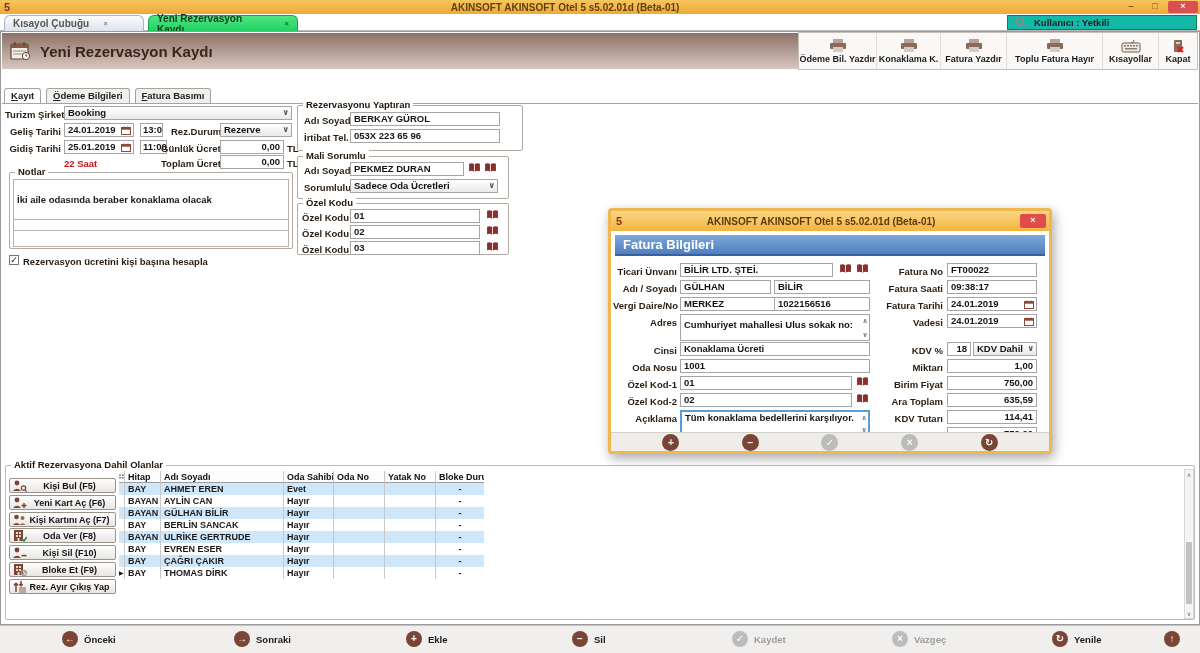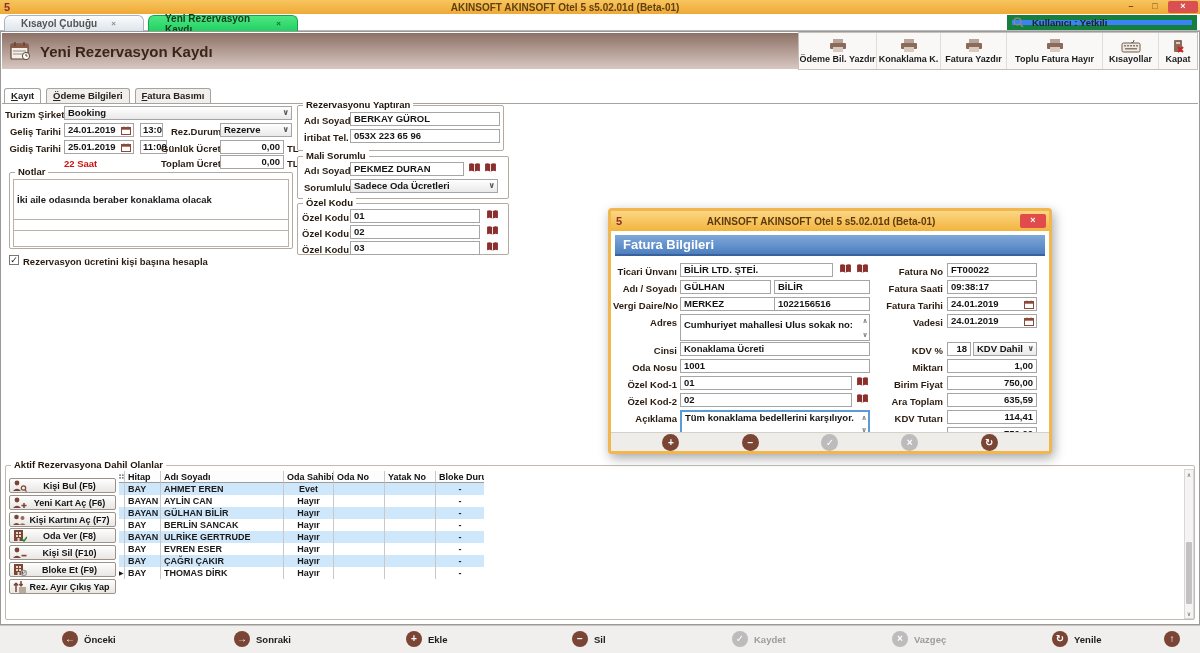--- a/index.html
+++ b/index.html
@@ -6,26 +6,26 @@
   html,body{width:1200px;height:653px}
   body{font-family:"Liberation Sans","DejaVu Sans",sans-serif;position:relative;background:#fff;overflow:hidden;font-size:10px;color:#1a1a1a}
   
   .titlebar{position:absolute;left:0;top:0;width:1200px;height:14px;background:linear-gradient(#f7c55e,#efa937);display:flex;align-items:center;z-index:5}
   .titlebar .logo{font-weight:bold;color:#8a2f2b;font-size:11px;margin-left:4px;line-height:12px}
   .titlebar .ttl{flex:1;text-align:center;font-weight:bold;font-size:10px;color:#5f4110}
   .winbtn{width:22px;height:12px;text-align:center;line-height:11px;font-size:9px;font-weight:bold;color:#6b4a12;margin-right:2px;cursor:default}
   .winbtn.close{background:#da4f4f;color:#fff;border-radius:2px;width:30px}
   
   .tabstrip{position:absolute;left:0;top:14px;width:1200px;height:17px;background:#fff;border-bottom:1px solid #b9b9b9}
-  .tab{position:absolute;top:1px;height:16px;display:flex;align-items:center;padding:0 16px;font-weight:bold;border:1px solid #a9b4c0;border-bottom:none;border-radius:6px 6px 0 0;gap:14px}
+  .tab{position:absolute;top:1px;height:16px;display:flex;align-items:center;padding:0 8px;font-weight:bold;border:1px solid #a9b4c0;border-bottom:none;border-radius:6px 6px 0 0;gap:14px}
   .tab .x{font-size:8px;color:#8a8a8a}
   .tab.inactive{left:4px;width:140px;background:linear-gradient(#fbfcfd,#dde4ec);color:#555}
   .tab.active{left:148px;width:150px;background:linear-gradient(#4ee681,#22d163);border-color:#12a44a;color:#123c1f}
   .tab.active .x{color:#0e6e33}
-  .searchbox{position:absolute;right:3px;top:15px;width:190px;height:15px;background:#3b82f6;border:5px solid #15803d;display:flex;align-items:center;gap:8px;padding:0 1px}
+  .searchbox{position:absolute;right:3px;top:15px;width:190px;height:15px;background:#14b8a6;border:1px solid #15803d;display:flex;align-items:center;gap:8px;padding:0 7px}
   .searchbox .usr{font-weight:bold;font-size:9.5px;color:#222}
   
   .appframe{position:absolute;left:0;top:31px;width:1200px;height:594px;border:1px solid #9a9a9a;background:#fff}
   
   .headband{position:absolute;left:1px;top:1px;width:1196px;height:36px;background:linear-gradient(#8d7166,#d8c8c1);display:flex;align-items:center}
   .headband .htitle{font-size:15px;font-weight:bold;color:#3c241a;margin-left:8px}
   
   .toptools{position:absolute;left:797px;top:0px;width:400px;height:38px;background:#faf8f7;border:1px solid #c7c0ba;display:flex}
   .tool{height:100%;display:flex;flex-direction:column;align-items:center;justify-content:center;gap:1px;border-right:1px solid #e2dcd6;cursor:default}
   .tool .tlabel{font-size:9px;font-weight:bold;color:#1d1d1d;white-space:nowrap}
@@ -52,21 +52,21 @@
   .red{color:#cf1010}
   .scrgl{position:absolute;right:1px;font-size:7px;color:#888;line-height:7px}
   .sup::before{content:"∧"}.sdn::before{content:"∨"}
   
   .sbtn{position:absolute;left:8px;width:107px;height:15px;background:linear-gradient(#fefefe,#e9e6e3);border:1px solid #99938c;border-radius:2px;display:flex;align-items:center;cursor:pointer}
   .sbtn .sic{width:18px;display:flex;justify-content:center}
   .sbtn .sl{flex:1;text-align:center;font-size:9px;font-weight:bold;color:#121212;padding-right:4px;white-space:nowrap}
   .thead,.trow{position:absolute;left:118px;display:flex;height:12px}
   .tc{border-right:1px solid #c9c9c9;padding:0 3px;font-size:9px;font-weight:bold;overflow:hidden;white-space:nowrap;line-height:12px}
   .thead .tc{background:#fdfdfd;color:#101010;border-bottom:1px solid #9d9d9d}
-  .c0{width:6px;padding:0}.c1{width:36px}.c2{width:123px}.c3{width:50px;text-align:center}.c4{width:51px}.c5{width:51px}.c6{width:48px;text-align:center;border-right:none}
+  .c0{width:6px;padding:0}.c1{width:36px}.c2{width:123px}.c3{width:50px;text-align:left}.c4{width:51px}.c5{width:51px}.c6{width:48px;text-align:center;border-right:none}
   .trow.blue .tc{background:#cfe7fa}
   .trow.white .tc{background:#fff}
   .vsb{position:absolute;left:1183px;top:437px;width:10px;height:150px;background:#f4f4f4;border:1px solid #d8d8d8}
   .vsb .ar{position:absolute;left:0;width:8px;text-align:center;font-size:6px;color:#666}
   .vsb .thumb{position:absolute;left:1px;width:6px;background:#c2c2c2;border-radius:1px}
   
   .bbar{position:absolute;left:0;top:625px;width:1200px;height:28px;background:#f1efed;border-top:1px solid #c9c5c1}
   .bitem{position:absolute;top:5px;display:flex;align-items:center;gap:6px;cursor:pointer}
   .circ{width:16px;height:16px;border-radius:50%;background:#7a4535;color:#fff;font-size:10px;font-weight:bold;text-align:center;line-height:16px}
   .bitem .bl{font-weight:bold;font-size:9.5px;color:#1c1c1c}
@@ -233,21 +233,21 @@
 
   <div class="grp" style="left:8px;top:140px;width:284px;height:77px">
     <span class="leg">Notlar</span>
     <div style="position:absolute;left:3px;top:6px;width:276px;height:52px;border:1px solid #b9b1aa;font-weight:bold;font-size:9.5px;padding:14px 3px">İki aile odasında beraber konaklama olacak</div>
     <div style="position:absolute;left:3px;top:46px;width:276px;height:28px;border:1px solid #b9b1aa"></div>
   </div>
 
   <div style="position:absolute;left:8px;top:223px;width:10px;height:10px;border:1px solid #777;background:#fff;font-size:9px;line-height:9px;text-align:center">✓</div>
   <span class="lbl" style="left:22px;top:224px">Rezervasyon ücretini kişi başına hesapla</span>
 
-  <div class="grp" style="left:296px;top:73px;width:207px;height:46px">
+  <div class="grp" style="left:296px;top:73px;width:226px;height:46px">
     <span class="leg">Rezervasyonu Yaptıran</span>
     <span class="lbl" style="left:6px;top:9px">Adı Soyadı</span>
     <div class="inp" style="left:52px;top:6px;width:150px">BERKAY GÜROL</div>
     <span class="lbl" style="left:6px;top:26px">İrtibat Tel.</span>
     <div class="inp" style="left:52px;top:23px;width:150px">053X 223 65 96</div>
   </div>
 
   <div class="grp" style="left:296px;top:124px;width:212px;height:43px">
     <span class="leg">Mali Sorumlu</span>
     <span class="lbl" style="left:6px;top:8px">Adı Soyadı</span>

